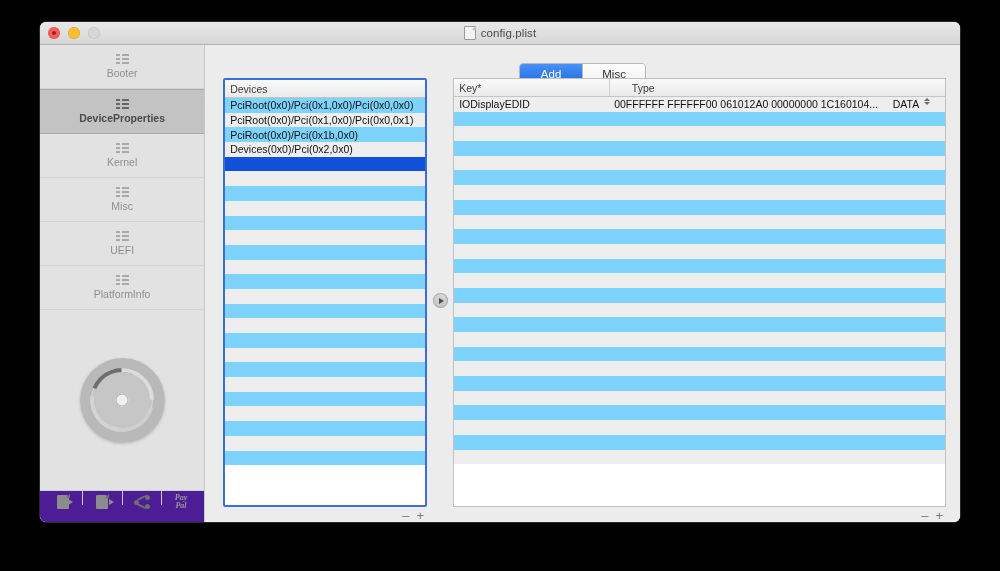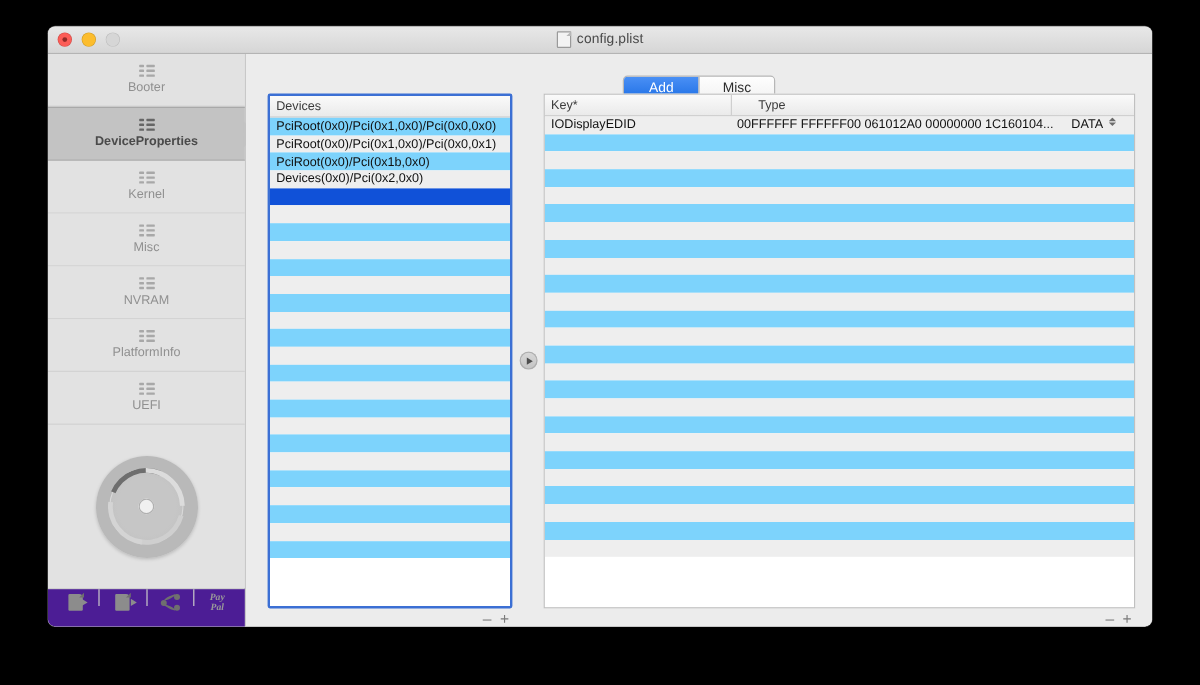--- a/index.html
+++ b/index.html
@@ -433,54 +433,43 @@
                 <i></i>
                 <i></i>
                 <i></i>
                 <i></i>
                 <i></i>
                 <i></i>
               </span>
             <span class="label">Misc</span>
           </div>
 
+
           <div class="side-item">
             <span class="grid-icon">
                 <i></i>
                 <i></i>
                 <i></i>
                 <i></i>
                 <i></i>
                 <i></i>
               </span>
-            <span class="label">NVRAM</span>
+            <span class="label">UEFI</span>
           </div>
 
           <div class="side-item">
             <span class="grid-icon">
                 <i></i>
                 <i></i>
                 <i></i>
                 <i></i>
                 <i></i>
                 <i></i>
               </span>
             <span class="label">PlatformInfo</span>
-          </div>
-
-          <div class="side-item">
-            <span class="grid-icon">
-                <i></i>
-                <i></i>
-                <i></i>
-                <i></i>
-                <i></i>
-                <i></i>
-              </span>
-            <span class="label">UEFI</span>
           </div>
 
         </div>
 
         <div id="disc-area">
           <div id="disc">
             <div class="arc a1"></div>
             <div class="arc a2"></div>
             <div class="arc a3"></div>
             <div class="arc a4"></div>

